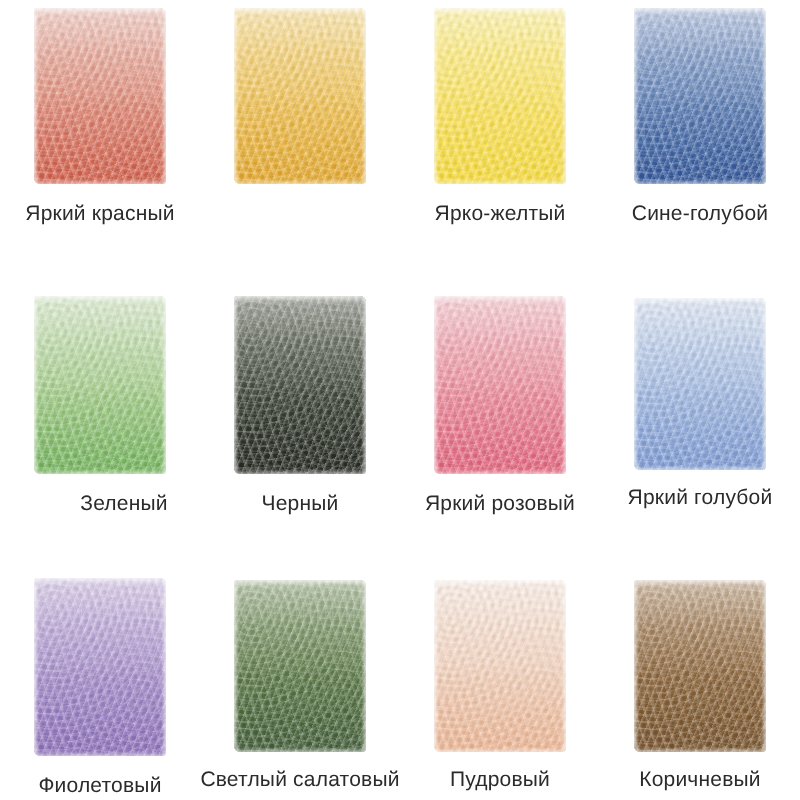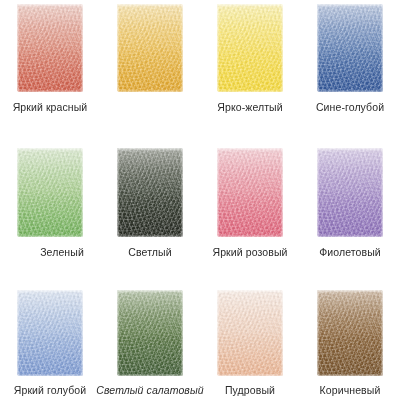--- a/index.html
+++ b/index.html
@@ -217,73 +217,73 @@
     <div class="swatch-cell row-2">
       <div class="swatch-chip-wrap">
         <div class="swatch-chip">
           <div class="chip-base" style="background: linear-gradient(rgb(73, 80, 63) 0%, rgb(60, 68, 54) 48%, rgb(39, 43, 35) 100%);"></div>
           <div class="chip-wash"></div>
           <div class="chip-grain"></div>
           <div class="chip-grain2"></div>
           <div class="chip-edge"></div>
         </div>
       </div>
-      <div class="swatch-label" style="color: rgb(43, 43, 43);">Светлый</div>
+      <div class="swatch-label" style="color: rgb(43, 43, 43);">Черный</div>
     </div>
 
     <div class="swatch-cell row-2">
       <div class="swatch-chip-wrap">
         <div class="swatch-chip">
           <div class="chip-base" style="background: linear-gradient(rgb(239, 162, 174) 0%, rgb(236, 141, 156) 48%, rgb(228, 101, 125) 100%);"></div>
           <div class="chip-wash"></div>
           <div class="chip-grain"></div>
           <div class="chip-grain2"></div>
           <div class="chip-edge"></div>
         </div>
       </div>
       <div class="swatch-label" style="color: rgb(43, 43, 43); text-align: center;">Яркий розовый</div>
     </div>
 
+    <div class="swatch-cell row-3">
+      <div class="swatch-chip-wrap">
+        <div class="swatch-chip">
+          <div class="chip-base" style="background: linear-gradient(rgb(191, 208, 234) 0%, rgb(164, 187, 226) 48%, rgb(125, 155, 212) 100%);"></div>
+          <div class="chip-wash"></div>
+          <div class="chip-grain"></div>
+          <div class="chip-grain2"></div>
+          <div class="chip-edge"></div>
+        </div>
+      </div>
+      <div class="swatch-label" style="color: rgb(43, 43, 43);">Яркий голубой</div>
+    </div>
+
     <div class="swatch-cell row-2">
       <div class="swatch-chip-wrap">
         <div class="swatch-chip">
           <div class="chip-base" style="background: linear-gradient(rgb(182, 160, 212) 0%, rgb(167, 143, 203) 48%, rgb(143, 114, 188) 100%);"></div>
           <div class="chip-wash"></div>
           <div class="chip-grain"></div>
           <div class="chip-grain2"></div>
           <div class="chip-edge"></div>
         </div>
       </div>
       <div class="swatch-label" style="color: rgb(43, 43, 43);">Фиолетовый</div>
     </div>
 
     <div class="swatch-cell row-3">
       <div class="swatch-chip-wrap">
         <div class="swatch-chip">
-          <div class="chip-base" style="background: linear-gradient(rgb(191, 208, 234) 0%, rgb(164, 187, 226) 48%, rgb(125, 155, 212) 100%);"></div>
-          <div class="chip-wash"></div>
-          <div class="chip-grain"></div>
-          <div class="chip-grain2"></div>
-          <div class="chip-edge"></div>
-        </div>
-      </div>
-      <div class="swatch-label" style="color: rgb(43, 43, 43);">Яркий голубой</div>
-    </div>
-
-    <div class="swatch-cell row-3">
-      <div class="swatch-chip-wrap">
-        <div class="swatch-chip">
           <div class="chip-base" style="background: linear-gradient(rgb(110, 138, 84) 0%, rgb(92, 122, 69) 48%, rgb(68, 96, 58) 100%);"></div>
           <div class="chip-wash"></div>
           <div class="chip-grain"></div>
           <div class="chip-grain2"></div>
           <div class="chip-edge"></div>
         </div>
       </div>
-      <div class="swatch-label" style="color: rgb(43, 43, 43); font-style: italic;">Светлый салатовый</div>
+      <div class="swatch-label" style="color: rgb(43, 43, 43);">Светлый салатовый</div>
     </div>
 
     <div class="swatch-cell row-3">
       <div class="swatch-chip-wrap">
         <div class="swatch-chip">
           <div class="chip-base" style="background: linear-gradient(rgb(246, 221, 205) 0%, rgb(243, 210, 189) 48%, rgb(237, 182, 148) 100%);"></div>
           <div class="chip-wash"></div>
           <div class="chip-grain"></div>
           <div class="chip-grain2"></div>
           <div class="chip-edge"></div>

